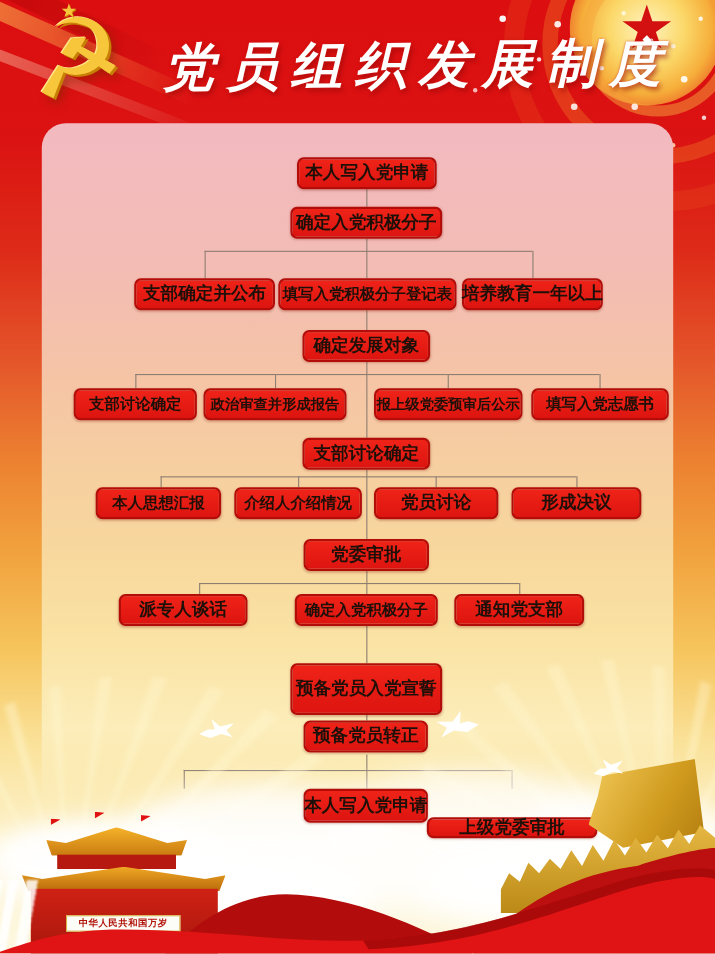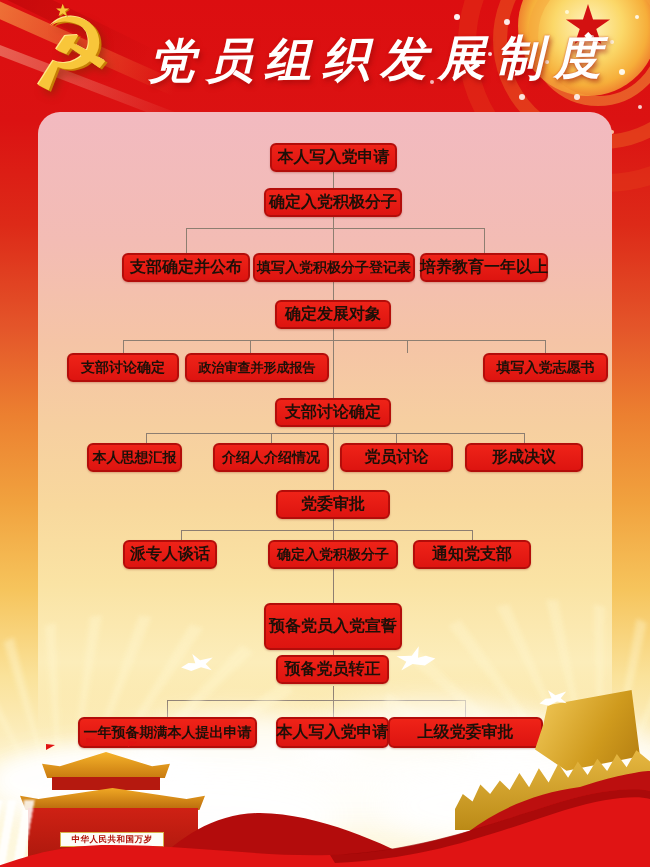--- a/index.html
+++ b/index.html
@@ -155,42 +155,42 @@
   <div class="box" style="left:270px;top:143px;width:127px">本人写入党申请</div>
   <div class="box" style="left:264px;top:188px;width:138px">确定入党积极分子</div>
 
   <div class="box" style="left:122px;top:253px;width:128px">支部确定并公布</div>
   <div class="box fs14" style="left:253px;top:253px;width:162px">填写入党积极分子登记表</div>
   <div class="box" style="left:420px;top:253px;width:128px">培养教育一年以上</div>
 
   <div class="box" style="left:275px;top:300px;width:116px">确定发展对象</div>
 
   <div class="box fs14" style="left:67px;top:353px;width:112px">支部讨论确定</div>
-  <div class="box fs13" style="left:185px;top:353px;width:144px">政治审查并形成报告</div>
+  <div class="box fs13" style="left:185px;top:353px;width:130px">政治审查并形成报告</div>
+  <div class="box fs13" style="left:340px;top:353px;width:135px">报上级党委预审后公示</div>
   <div class="box fs14" style="left:483px;top:353px;width:125px">填写入党志愿书</div>
 
   <div class="box" style="left:275px;top:398px;width:116px">支部讨论确定</div>
 
-  <div class="box fs14" style="left:87px;top:443px;width:95px">本人思想汇报</div>
+  <div class="box fs14" style="left:87px;top:443px;width:114px">本人思想汇报</div>
   <div class="box fs14" style="left:213px;top:443px;width:116px">介绍人介绍情况</div>
   <div class="box" style="left:340px;top:443px;width:113px">党员讨论</div>
   <div class="box" style="left:465px;top:443px;width:118px">形成决议</div>
 
   <div class="box" style="left:276px;top:490px;width:114px">党委审批</div>
 
-  <div class="box" style="left:123px;top:540px;width:94px">派专人谈话</div>
+  <div class="box" style="left:108px;top:540px;width:117px">派专人谈话</div>
   <div class="box fs14" style="left:268px;top:540px;width:130px">确定入党积极分子</div>
   <div class="box" style="left:413px;top:540px;width:118px">通知党支部</div>
 
   <div class="box" style="left:264px;top:603px;width:138px;height:47px">预备党员入党宣誓</div>
   <div class="box" style="left:276px;top:655px;width:113px">预备党员转正</div>
 
-  <div class="box fs14" style="left:78px;top:717px;width:179px;height:31px">一年预备期满本人提出申请</div>
   <div class="box" style="left:276px;top:717px;width:113px;height:31px">本人写入党申请</div>
-  <div class="box" style="left:388px;top:717px;width:155px;height:31px">上级党委审批</div>
+  <div class="box" style="left:388px;top:743px;width:155px;height:19px">上级党委审批</div>
 
   <div class="rays rays-left"></div>
   <div class="rays rays-right"></div>
   <div class="cloud cl0"></div>
   <div class="cloud cl1"></div>
   <div class="cloud cl2"></div>
   <div class="cloud cl3"></div>
   <div class="cloud cl4"></div>
   <div class="cloud cl5"></div>
   <div class="cloud cl6"></div>

